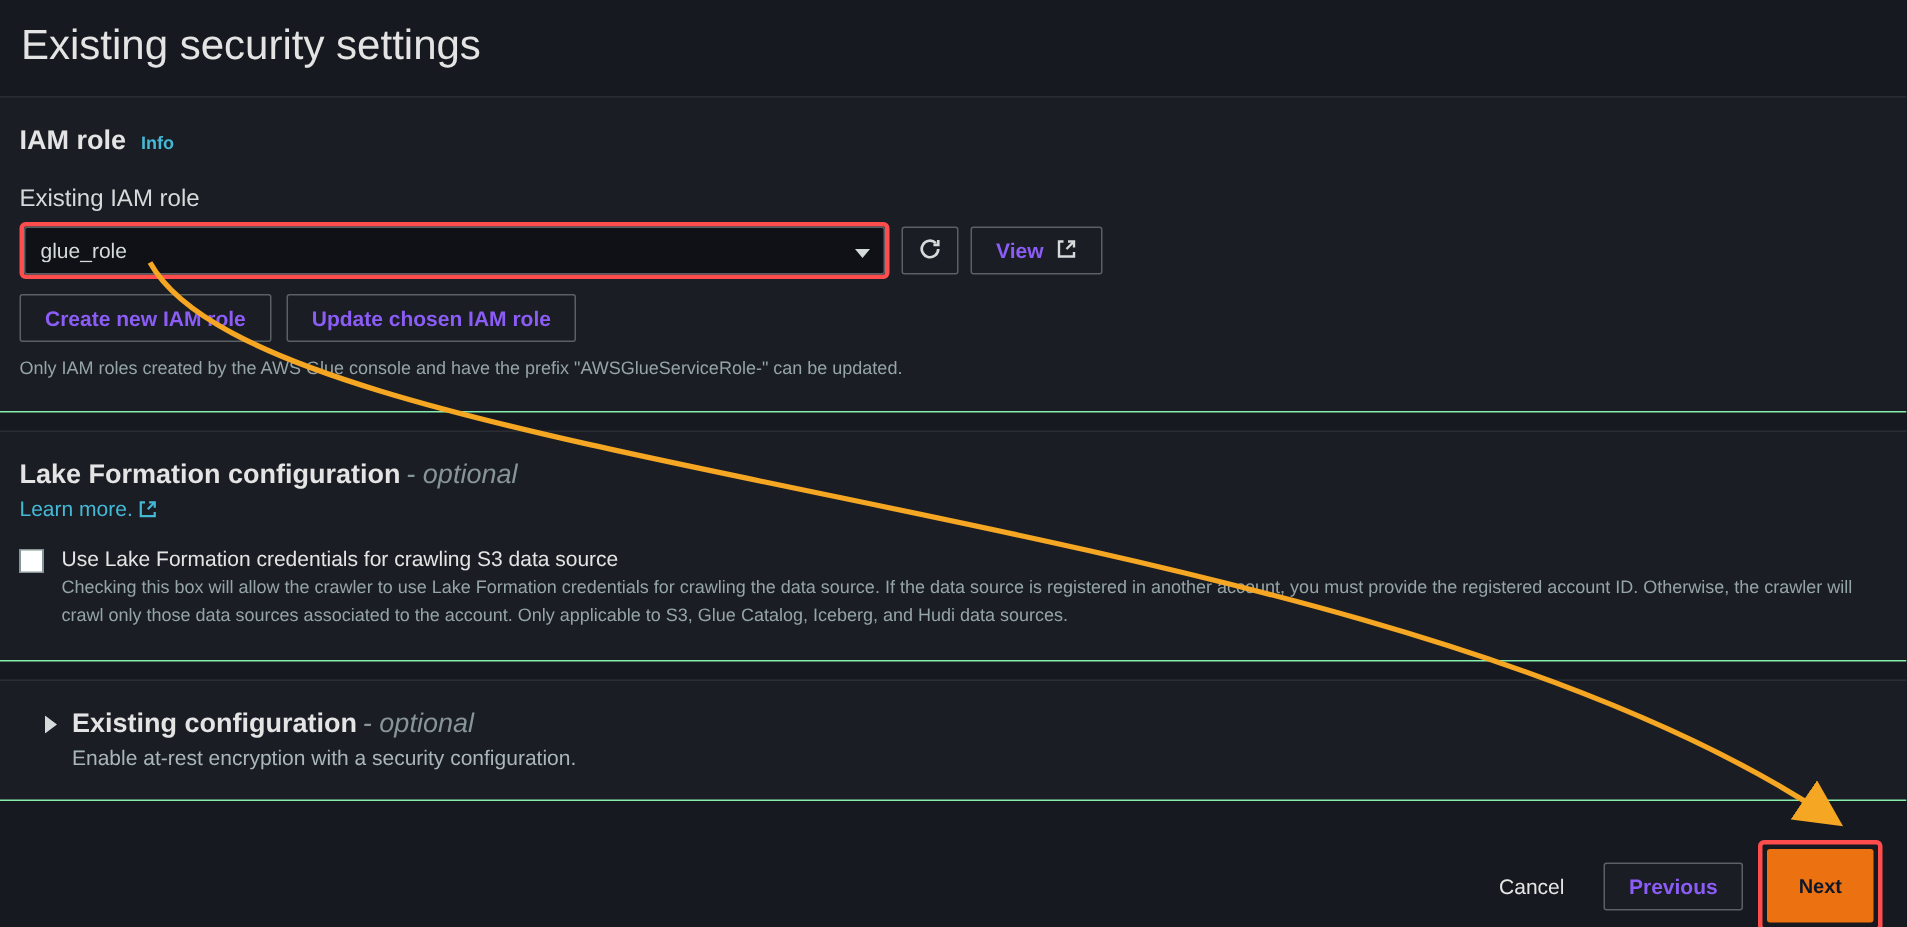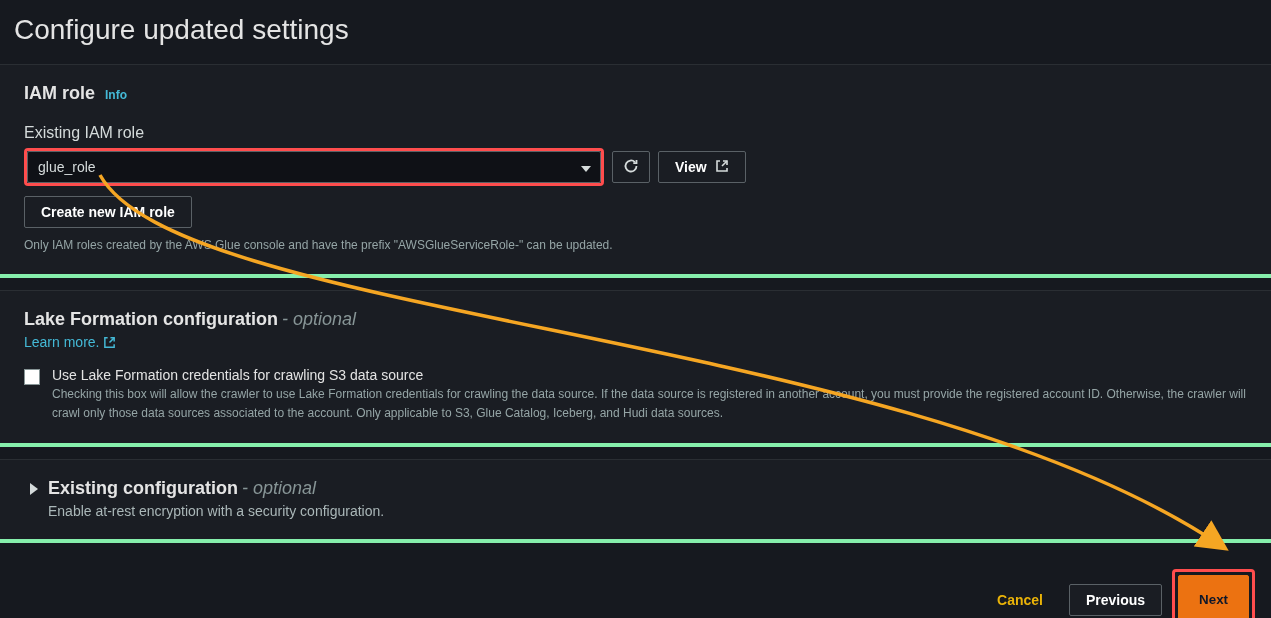--- a/index.html
+++ b/index.html
@@ -15,22 +15,22 @@
   }
   .page-title {
     font-size: 28px;
     font-weight: 400;
     color: #e4e4e4;
     padding: 14px 16px 18px 14px;
   }
   .panel {
     background: #1a1d23;
     border-top: 1px solid #2a2e33;
-    border-bottom: 4px solid #86efac;
-    padding: 18px 16px 20px 24px;
+    border-bottom: 1px solid #86efac;
+    padding: 18px 16px 20px 13px;
     margin-bottom: 12px;
   }
   .panel-header {
     display: flex;
     align-items: baseline;
     gap: 10px;
     margin-bottom: 20px;
   }
   .panel-title {
     font-size: 18px;
@@ -82,21 +82,21 @@
   .dropdown-caret {
     position: absolute;
     right: 10px;
     top: 50%;
     transform: translateY(-50%);
     pointer-events: none;
   }
   .btn {
     background: #1a1d23;
     border: 1px solid #5a6166;
-    color: #ffffff;
+    color: #8b5cf6;
     height: 32px;
     padding: 0 16px;
     font-size: 14px;
     font-weight: 700;
     border-radius: 2px;
     cursor: pointer;
     display: inline-flex;
     align-items: center;
     gap: 8px;
   }
@@ -162,22 +162,22 @@
   .footer {
     display: flex;
     justify-content: flex-end;
     align-items: center;
     gap: 10px;
     padding: 14px 16px 0 0;
   }
   .btn-link {
     background: transparent;
     border: none;
-    color: #eab308;
-    font-weight: 700;
+    color: #e5e5e5;
+    font-weight: 400;
     font-size: 14px;
     padding: 0 16px;
     height: 32px;
     cursor: pointer;
   }
   .btn-primary {
     background: #ec7211;
     border: 1px solid #ec7211;
     color: #0f172a;
     font-weight: 700;
@@ -196,21 +196,21 @@
     top: 0; left: 0;
     width: 1271px;
     height: 618px;
     pointer-events: none;
     z-index: 100;
   }
 </style>
 </head>
 <body>
 
-<h1 class="page-title">Configure updated settings</h1>
+<h1 class="page-title">Existing security settings</h1>
 
 <section class="panel">
   <div class="panel-header">
     <span class="panel-title">IAM role</span>
     <span class="info-link">Info</span>
   </div>
 
   <label class="field-label">Existing IAM role</label>
 
   <div class="row">
@@ -239,20 +239,21 @@
           <path d="M5 2H2v10h10V9"></path>
             <path d="M8 2h4v4"></path>
             <path d="M12 2 7 7"></path>
         </svg>
       </span>
     </button>
   </div>
 
   <div class="btn-row">
     <button class="btn">Create new IAM role</button>
+    <button class="btn">Update chosen IAM role</button>
   </div>
   <div class="helper-text">Only IAM roles created by the AWS Glue console and have the prefix "AWSGlueServiceRole-" can be updated.</div>
 </section>
 
 <section class="panel">
   <div>
     <span class="panel-title">Lake Formation configuration</span>
     <span class="panel-title optional">- optional</span>
     <div class="panel-desc">
       <span class="learn-more">

